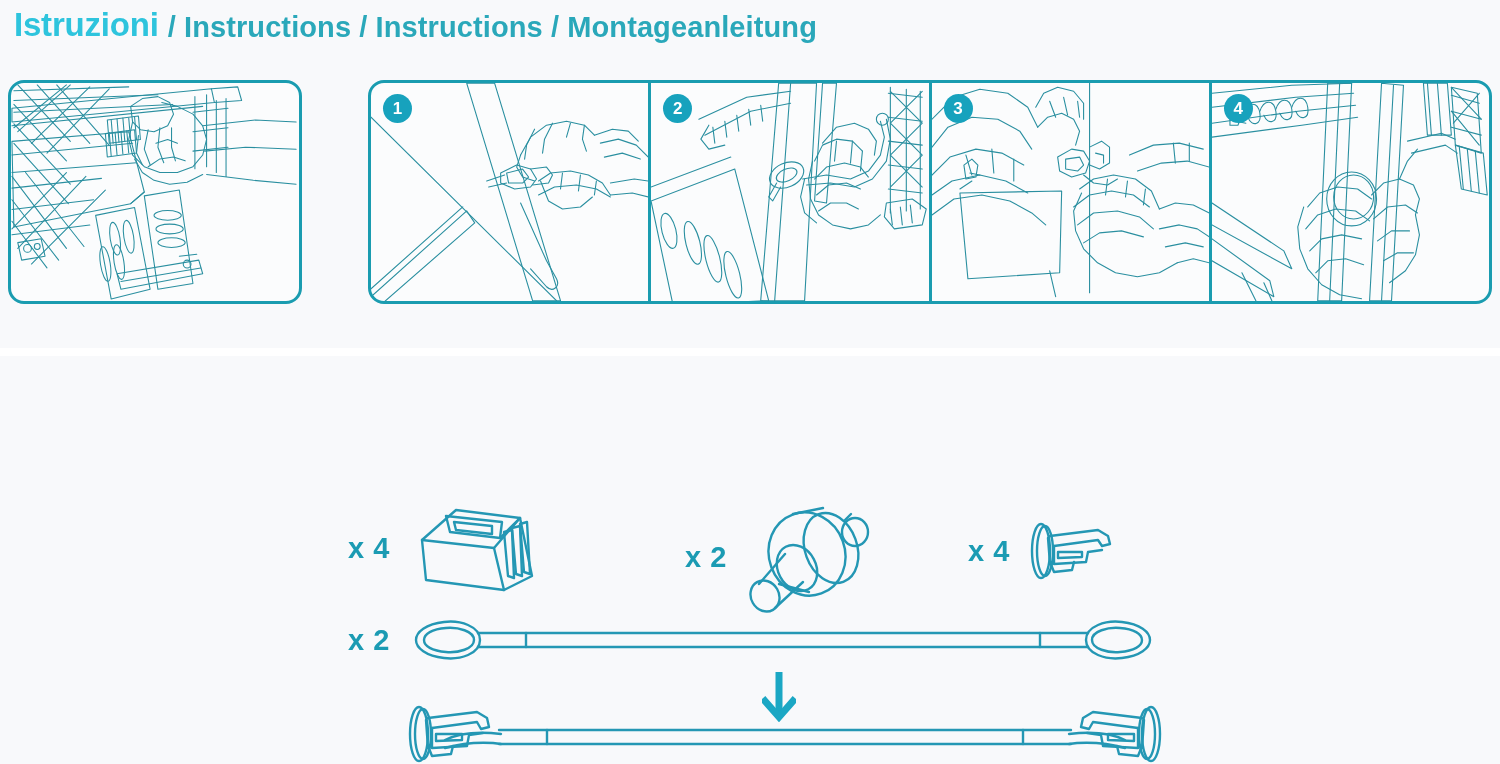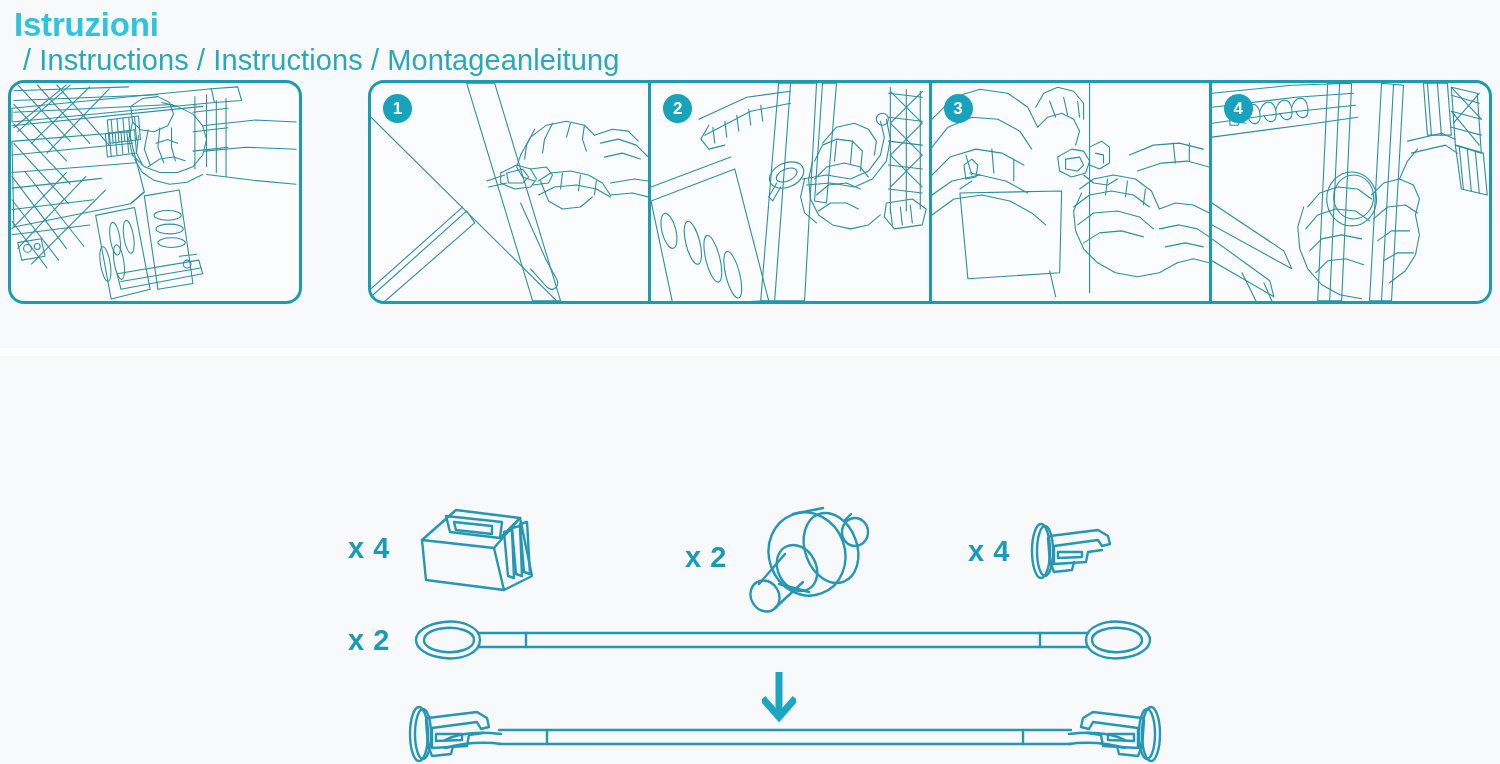--- a/index.html
+++ b/index.html
@@ -14,33 +14,32 @@
     overflow: hidden;
     position: relative;
   }
 
   
   #header {
     position: absolute;
     left: 14px;
     top: 6px;
     display: flex;
-    align-items: flex-start;
+    align-items: flex-end;
     white-space: nowrap;
-    flex-direction: column;
   }
   #title-primary {
     font-size: 33px;
     font-weight: bold;
     color: #2ec4dd;
     letter-spacing: -0.2px;
   }
   #title-rest {
     font-size: 29px;
-    font-weight: normal;
+    font-weight: bold;
     color: #2aa8ba;
     margin-left: 9px;
     letter-spacing: 0.1px;
   }
 
   
   #steps-band {
     position: absolute;
     left: 0;
     top: 78px;

